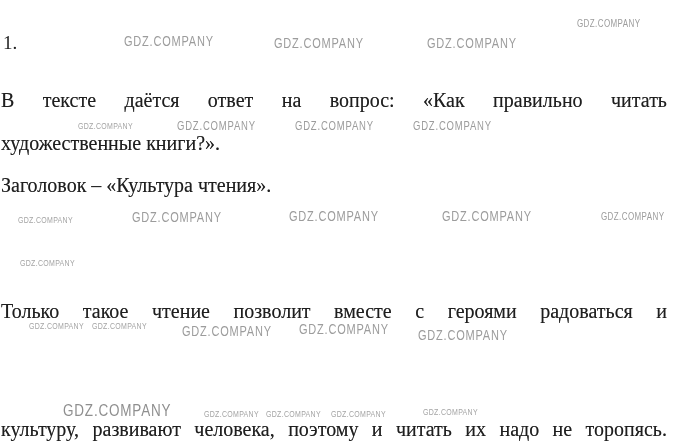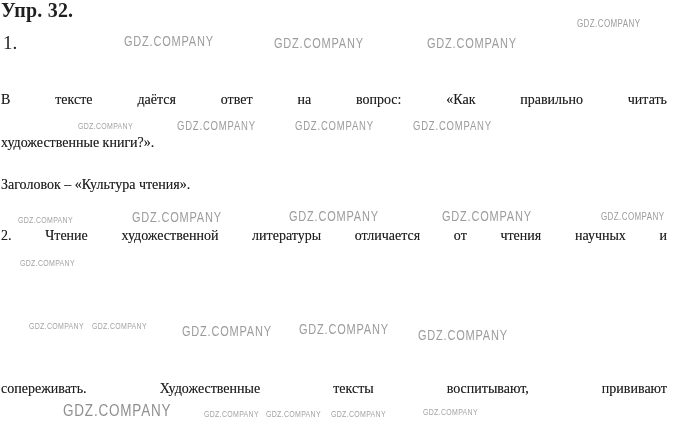--- a/index.html
+++ b/index.html
@@ -18,21 +18,21 @@
     font-size: 20px; font-weight: 700; line-height: 22px;
     letter-spacing: 0.2px;
     margin: 0;
   }
   .item-number {
     position: absolute; left: 3px; top: 31px;
     font-size: 19px; line-height: 24px;
   }
   .line {
     position: absolute; left: 1px; right: 9px;
-    font-size: 14px; line-height: 24px;
+    font-size: 20px; line-height: 24px;
     white-space: normal;
     text-shadow: 0 0 0.6px rgba(40,40,40,0.55);
   }
   .just {
     text-align: justify;
     text-align-last: justify;
     text-justify: inter-word;
   }
 
   
@@ -51,30 +51,29 @@
   .wm-top { font-size: 8px;  letter-spacing: 0.4px; }
   .wm-md  { font-size: 9.5px; }
   .wm-lg  { font-size: 11px; }
   .wm-xl  { font-size: 13.5px; color: #8f8f8f; }
 </style>
 </head>
 <body>
 
 <div class="page">
 
-  <h1 class="exercise-title">Упр. 32.</h1>
   <div class="item-number">1.</div>
 
   <div class="line just" style="top:88px">В тексте даётся ответ на вопрос: «Как правильно читать</div>
   <div class="line" style="top:173px">Заголовок – «Культура чтения».</div>
 
   <div class="line" style="top:131px">художественные книги?».</div>
 
-  <div class="line just" style="top:224px">2. Чтение художественной литературы отличается от чтения научных и</div>
-  <div class="line just" style="top:377px">сопереживать. Художественные тексты воспитывают, прививают</div>
+  <div class="line just" style="top:299px">Только такое чтение позволит вместе с героями радоваться и</div>
+  <div class="line just" style="top:417px">культуру, развивают человека, поэтому и читать их надо не торопясь.</div>
 
   <div class="wm wm-top" style="left:577px; top:19px">GDZ.COMPANY</div>
   <div class="wm wm-lg" style="left:124px; top:35px">GDZ.COMPANY</div>
   <div class="wm wm-lg" style="left:274px; top:37px">GDZ.COMPANY</div>
   <div class="wm wm-lg" style="left:427px; top:37px">GDZ.COMPANY</div>
 
   <div class="wm wm-sm" style="left:78px;  top:121px">GDZ.COMPANY</div>
   <div class="wm wm-md" style="left:177px; top:120px">GDZ.COMPANY</div>
   <div class="wm wm-md" style="left:295px; top:120px">GDZ.COMPANY</div>
   <div class="wm wm-md" style="left:413px; top:120px">GDZ.COMPANY</div>

